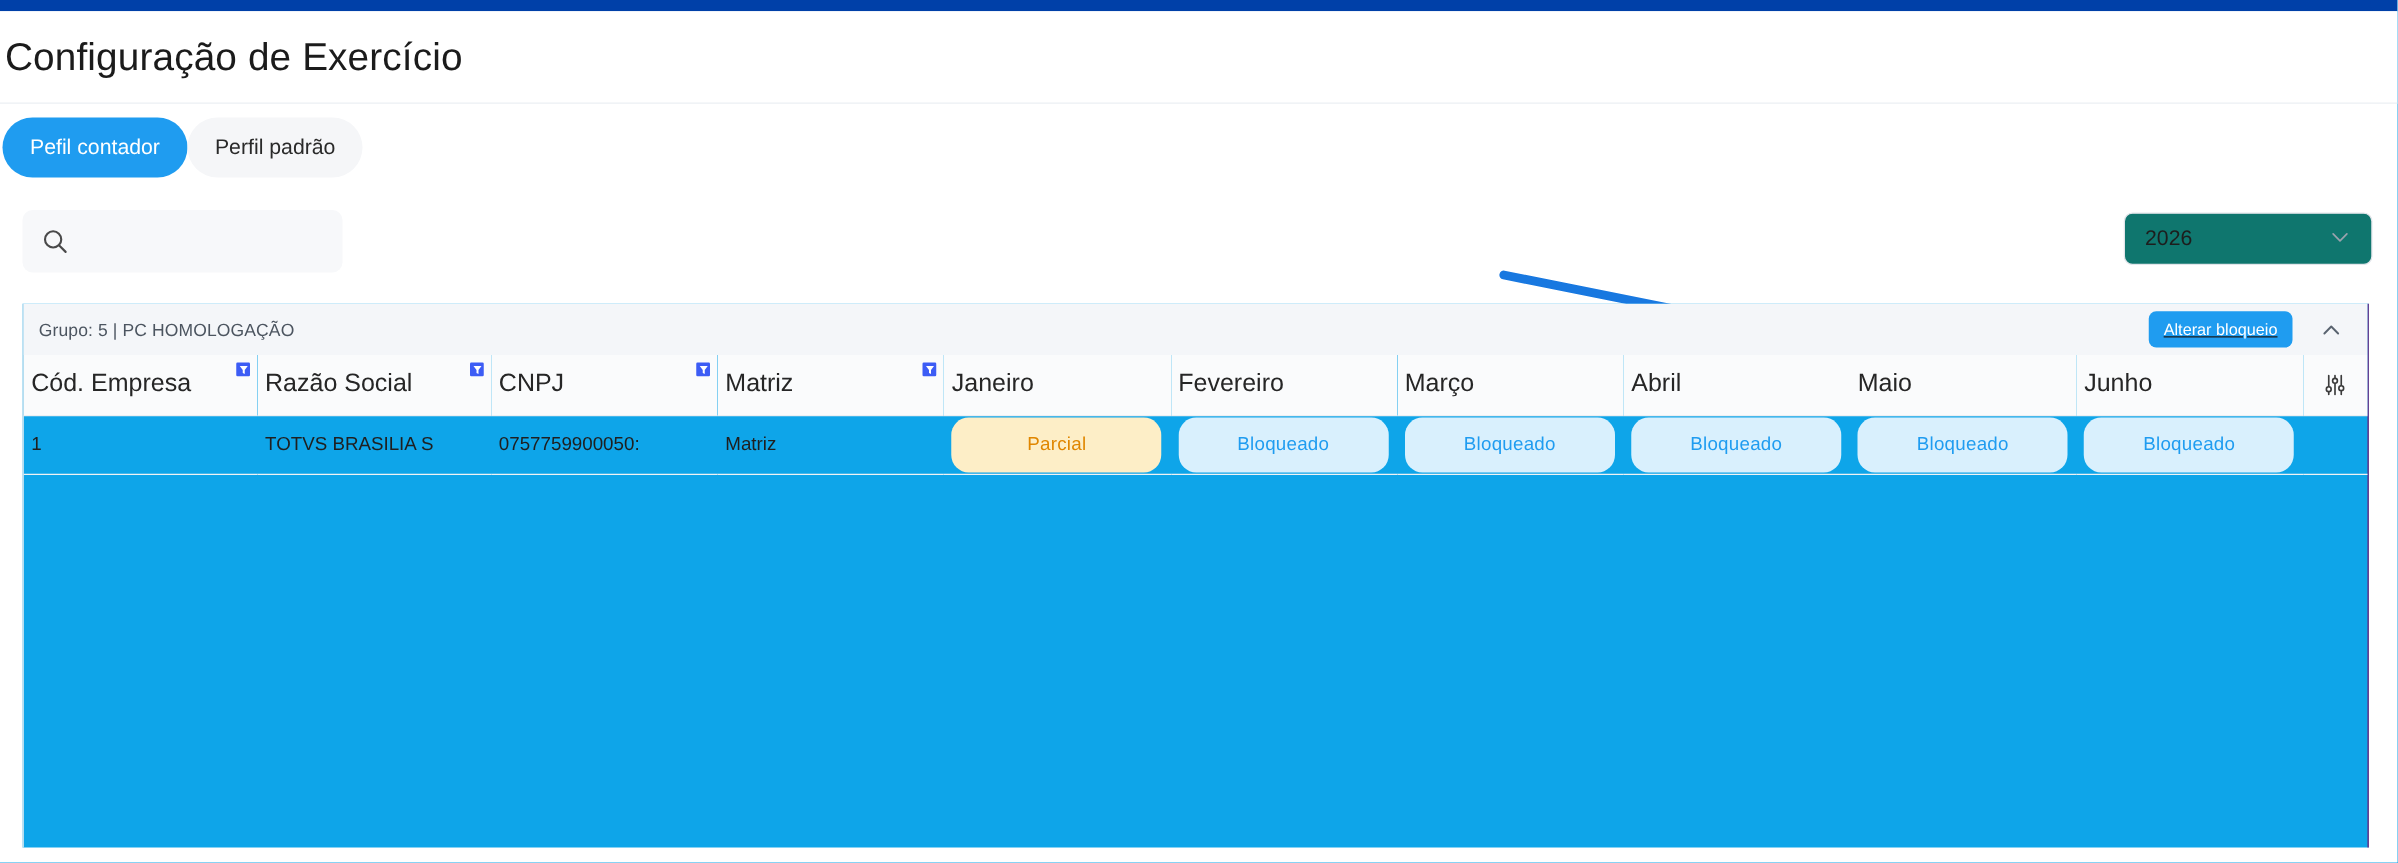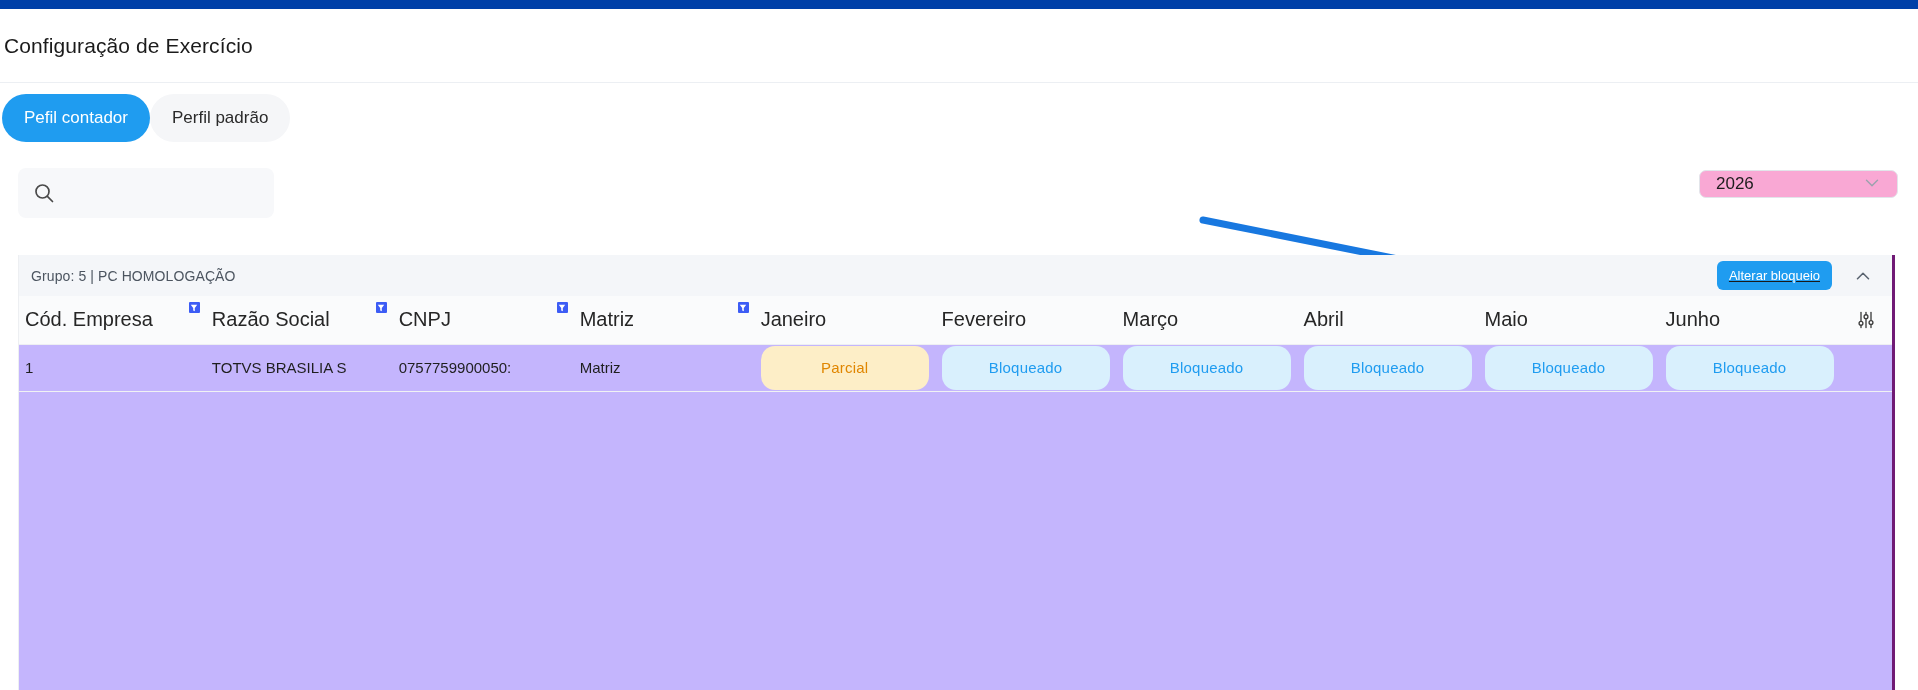--- a/index.html
+++ b/index.html
@@ -20,21 +20,21 @@
   }
 
   
   .page-header {
     position:absolute; top:9px; left:0; width:1918px; height:74px;
     background:#ffffff;
     border-bottom:1px solid #eceff3;
     display:flex; align-items:center;
   }
   .page-title {
-    font-size:21px; font-weight:400; color:#1b1b1b;
+    font-size:31px; font-weight:400; color:#1b1b1b;
     letter-spacing:0.1px; padding-left:4px;
   }
 
   
   .tabs {
     position:absolute; top:94px; left:8px;
     display:flex; align-items:center; gap:0px;
   }
   .tab {
     height:48px; display:flex; align-items:center; justify-content:center;
@@ -54,40 +54,40 @@
   }
   .search-input {
     border:none; outline:none; background:transparent;
     font-size:15px; flex:1; margin-left:10px;
     font-family:"Liberation Sans", sans-serif; color:#333;
   }
   .search-icon svg { display:block; }
 
   .year-select {
     position:absolute; top:170px; left:1699px;
-    width:199px; height:28px;
-    background:#f9a8d4; border:1px solid #e2e5ea; border-radius:7px;
+    width:199px; height:42px;
+    background:#0f766e; border:1px solid #e2e5ea; border-radius:7px;
     display:flex; align-items:center; justify-content:space-between;
     padding:0 14px 0 16px; cursor:pointer;
   }
   .year-value { font-size:17px; color:#1d1d1d; }
 
   
   .annotation-arrow {
     position:absolute; top:214px; left:1195px;
     pointer-events:none;
   }
 
   
   .table-card {
-    position:absolute; top:255px; left:18px;
+    position:absolute; top:243px; left:18px;
     width:1877px; height:435px;
-    background:#c4b5fd;
+    background:#0ea5e9;
     border-left:1px solid #edeff2;
-    border-right:3px solid #701a75;
+    border-right:1px solid #701a75;
   }
   .group-header {
     height:41px; background:#f4f6f9;
     display:flex; align-items:center; justify-content:space-between;
     padding:0 14px 0 12px;
   }
   .group-label { font-size:14px; color:#4c5560; letter-spacing:.1px; }
   .group-actions { display:flex; align-items:center; gap:16px;text-decoration:underline; }
   .btn-alterar {
     background:#1f9cf0; color:#fff; border:none; border-radius:6px;

